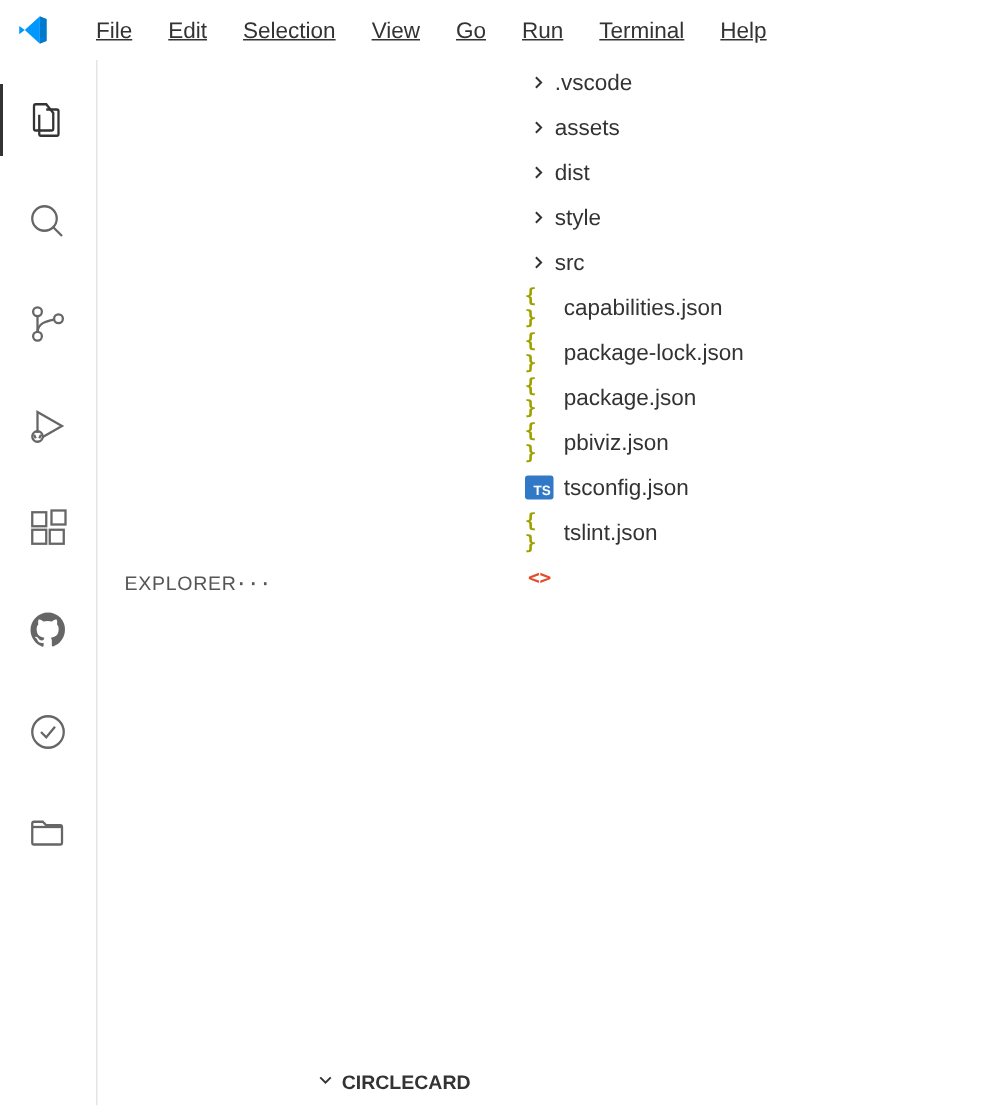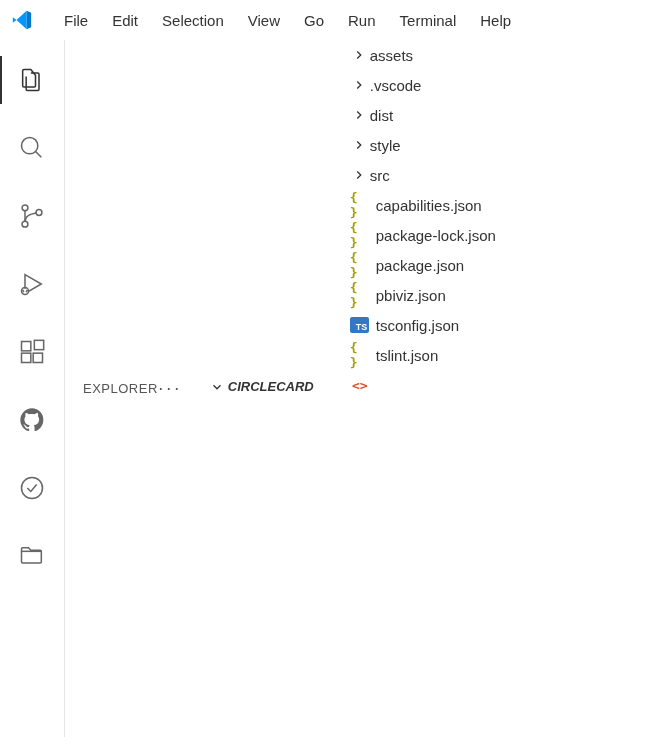--- a/index.html
+++ b/index.html
@@ -86,27 +86,26 @@
       text-transform: uppercase;
     }
     .more-icon {
       cursor: pointer;
       color: #555555;
       font-size: 18px;
       letter-spacing: 2px;
     }
     .tree-root-header {
       display: flex;
-      align-items: center;
+      align-items: flex-end;
       padding: 4px 10px 8px 8px;
       font-weight: bold;
       font-size: 13px;
       color: #333333;
       cursor: pointer;
-      font-style: italic;
     }
     .chevron {
       width: 18px;
       height: 18px;
       display: inline-flex;
       align-items: center;
       justify-content: center;
       margin-right: 2px;
     }
     .tree-children {
@@ -151,21 +150,21 @@
 <body>
 
 <div class="menubar">
   <div class="logo">
     <svg width="22" height="22" viewBox="0 0 24 24" fill="none">
       <path d="M17 2L6 12L17 22V2Z" fill="#0098FF"></path>
       <path d="M17 2L22 4V20L17 22V2Z" fill="#007ACC"></path>
       <path d="M6 12L2 9V15L6 12Z" fill="#0098FF"></path>
     </svg>
   </div>
-  <div class="menu-items" style="display:flex;">
+  <div class="menu-items" style="display:flex;text-decoration:underline;">
       <div class="menu-item">File</div>
       <div class="menu-item">Edit</div>
       <div class="menu-item">Selection</div>
       <div class="menu-item">View</div>
       <div class="menu-item">Go</div>
       <div class="menu-item">Run</div>
       <div class="menu-item">Terminal</div>
       <div class="menu-item">Help</div>
     </div>
 </div>
@@ -240,29 +239,29 @@
       </span>
       <span>CIRCLECARD</span>
     </div>
     <div class="tree-children" id="tree-children">
         <div class="tree-item">
           <span class="chevron">
             <svg width="14" height="14" viewBox="0 0 16 16" fill="none" stroke="currentColor" stroke-width="1.5">
               <path d="M6 4l4 4-4 4"></path>
             </svg>
           </span>
+          <span>.vscode</span>
+        </div>
+        <div class="tree-item">
+          <span class="chevron">
+            <svg width="14" height="14" viewBox="0 0 16 16" fill="none" stroke="currentColor" stroke-width="1.5">
+              <path d="M6 4l4 4-4 4"></path>
+            </svg>
+          </span>
           <span>assets</span>
-        </div>
-        <div class="tree-item">
-          <span class="chevron">
-            <svg width="14" height="14" viewBox="0 0 16 16" fill="none" stroke="currentColor" stroke-width="1.5">
-              <path d="M6 4l4 4-4 4"></path>
-            </svg>
-          </span>
-          <span>.vscode</span>
         </div>
         <div class="tree-item">
           <span class="chevron">
             <svg width="14" height="14" viewBox="0 0 16 16" fill="none" stroke="currentColor" stroke-width="1.5">
               <path d="M6 4l4 4-4 4"></path>
             </svg>
           </span>
           <span>dist</span>
         </div>
         <div class="tree-item">

